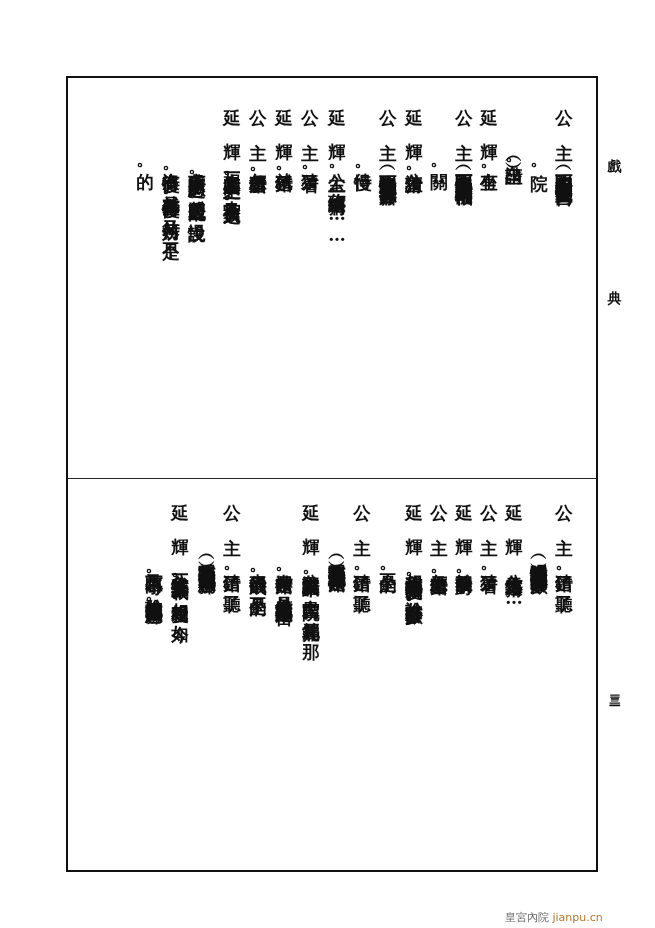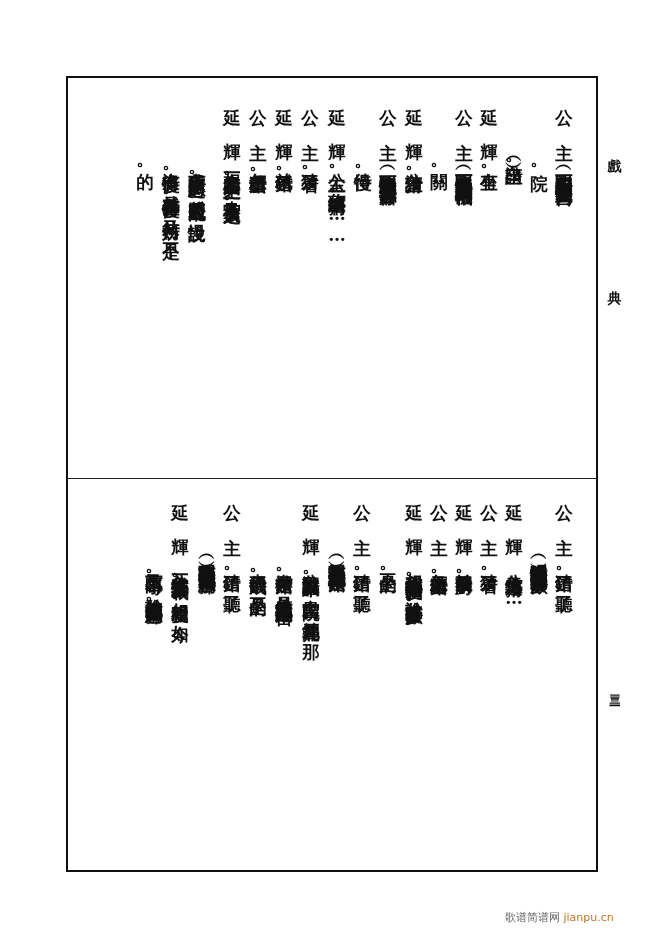--- a/index.html
+++ b/index.html
@@ -81,15 +81,15 @@
   <div class="col" style="left:247px;top:560px;">去得的不成。不是的。</div>
   <div class="speaker" style="left:221px;top:490px;">公主</div>
   <div class="col" style="left:221px;top:560px;">猜錯了。聽了。</div>
   <div class="col" style="left:196px;top:548px;">（接唱）莫不是抱琵琶你就另想別彈。</div>
   <div class="speaker" style="left:169px;top:490px;">延輝</div>
   <div class="col" style="left:169px;top:560px;">公主你我夫妻一十五載。相親相愛。如今</div>
   <div class="col" style="left:143px;top:560px;">又生下小阿哥。說什麼抱琵琶另想別彈。</div>
 </div>
 
 <div class="watermark">
-  <span>歌谱简谱网</span>
+  <span>皇宮內院</span>
   <span class="url">jianpu.cn</span>
 </div>
 
 </body></html>

